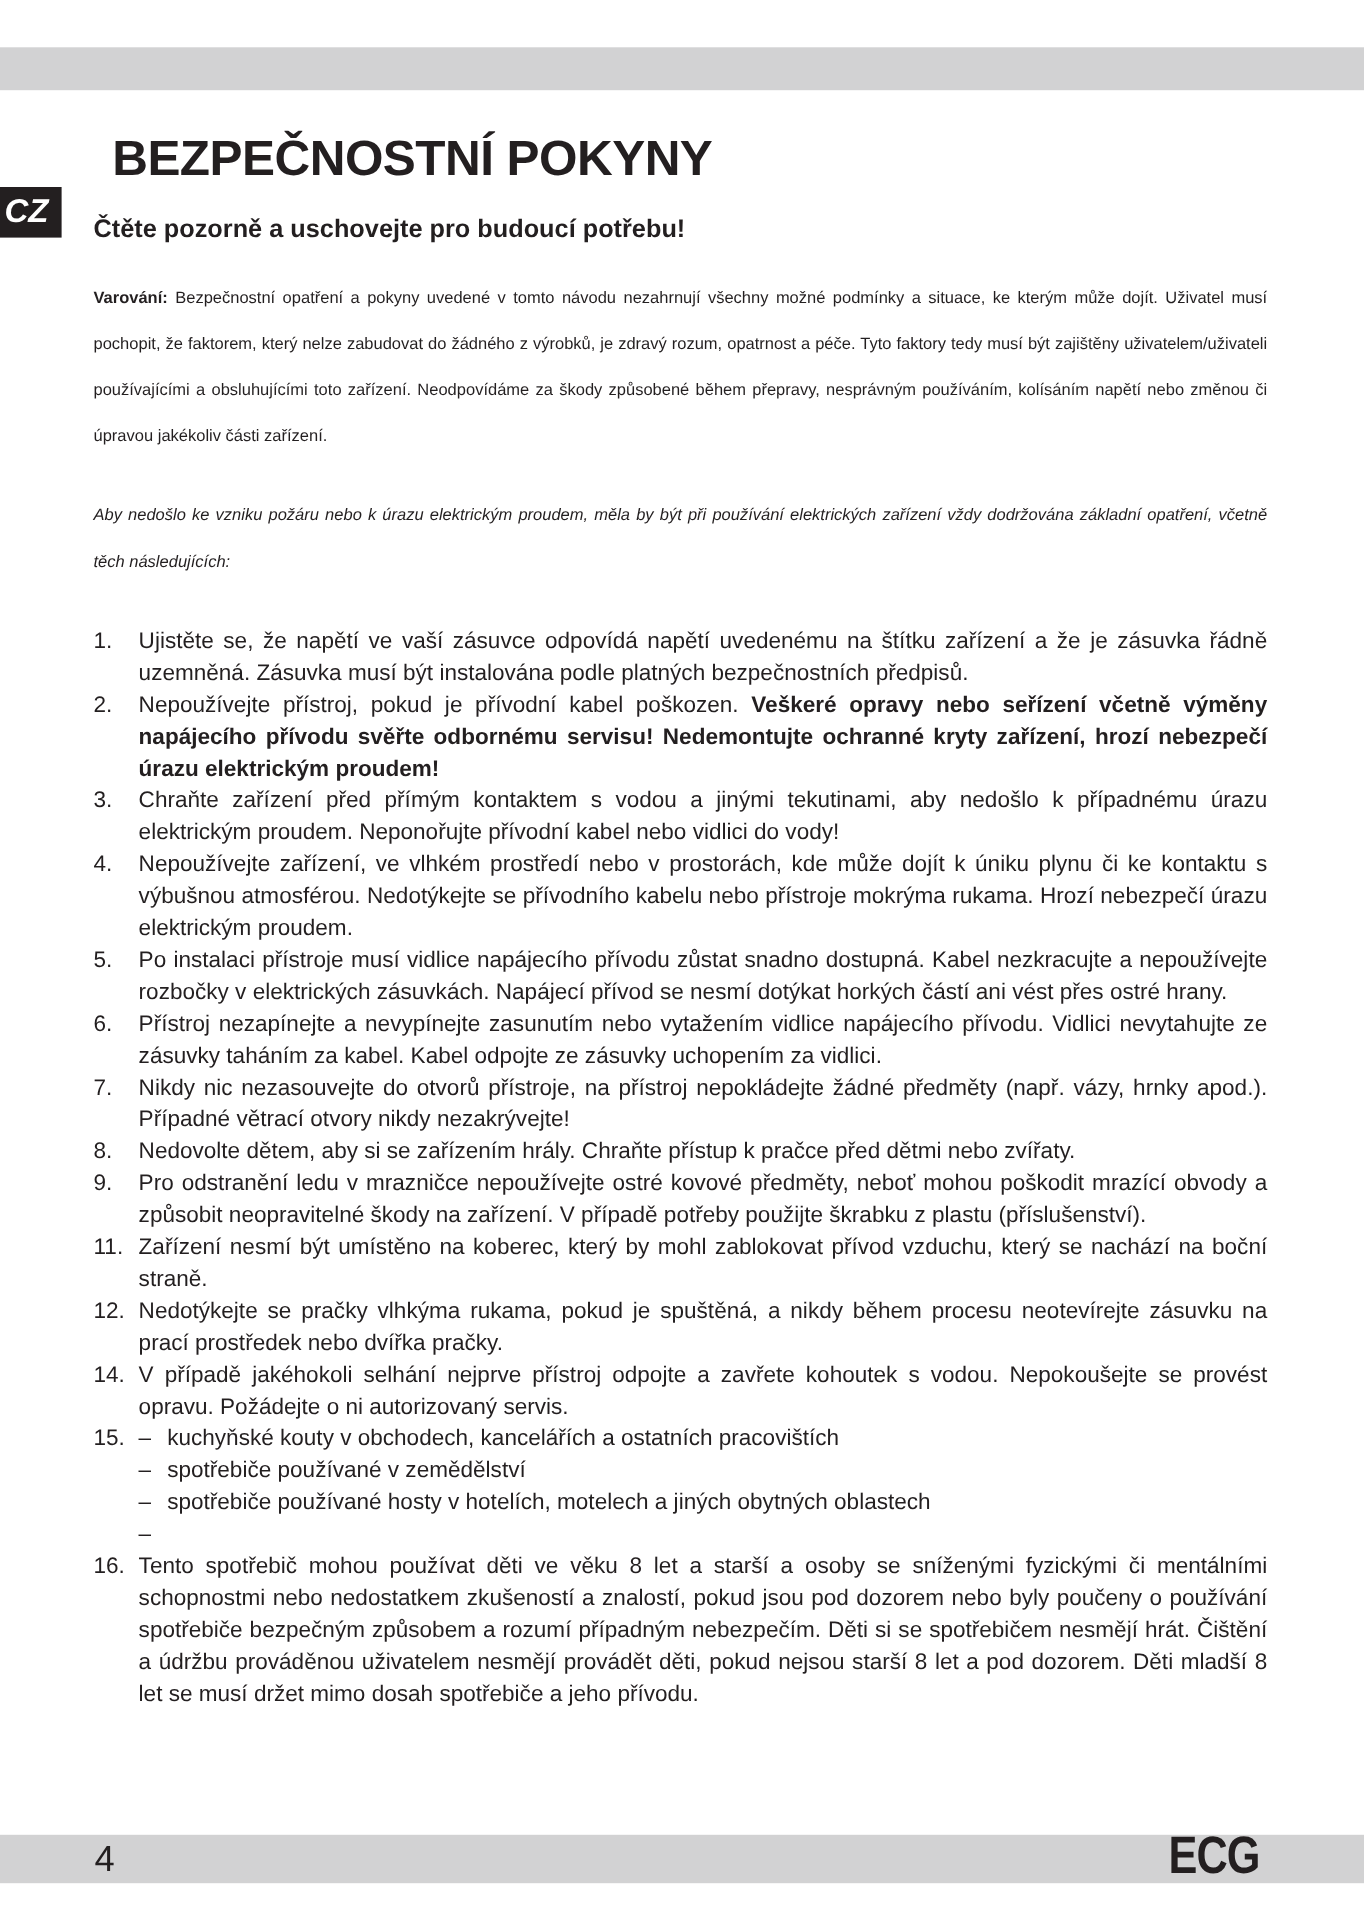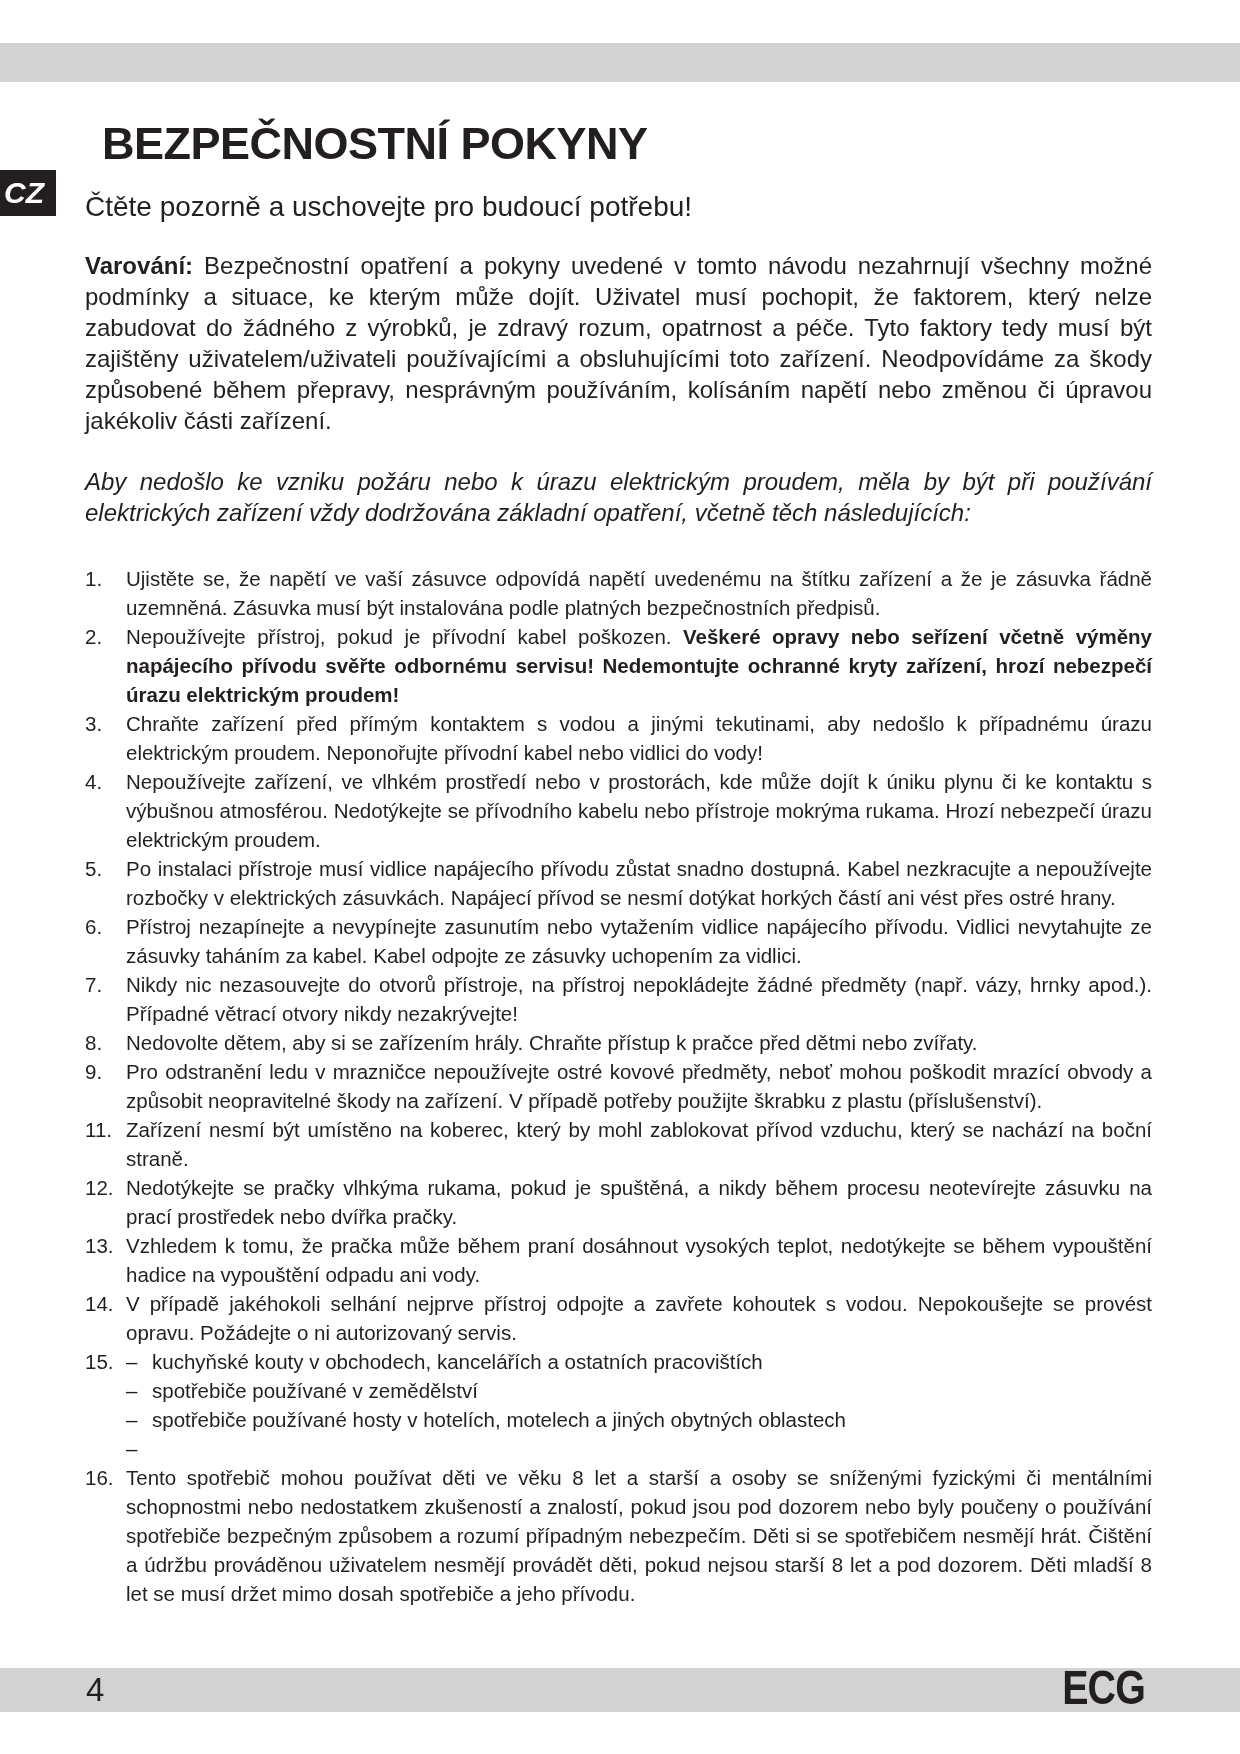--- a/index.html
+++ b/index.html
@@ -27,25 +27,25 @@
   .content{
     position:absolute;left:85px;top:96px;width:1067px;
   }
   .title{
     margin:17px;
     font-size:45px;font-weight:bold;line-height:62px;
     letter-spacing:-0.5px;
   }
   .subtitle{
     margin:4px 0 28px 0;
-    font-size:28px;font-weight:normal;line-height:30px;
+    font-size:23px;font-weight:bold;line-height:30px;
   }
   .para{
     margin:16px 0 30px 0;
-    font-size:24px;line-height:31px;
+    font-size:15px;line-height:42px;
     text-align:justify;
   }
   .para.intro{margin-bottom:36px;font-style:italic;}
   .para strong{font-weight:bold;}
   .list{margin:0;}
   .item{
     display:flex;
     font-size:20.5px;line-height:29px;
   }
   .item .num{flex:0 0 41px;}
@@ -137,24 +137,20 @@
   <div class="item">
     <span class="num">11.</span>
     <div class="body"><span>Zařízení nesmí být umístěno na koberec, který by mohl zablokovat přívod vzduchu, který se nachází na boční straně.</span></div>
   </div>
 
   <div class="item">
     <span class="num">12.</span>
     <div class="body"><span>Nedotýkejte se pračky vlhkýma rukama, pokud je spuštěná, a nikdy během procesu neotevírejte zásuvku na prací prostředek nebo dvířka pračky.</span></div>
   </div>
 
-  <div class="item">
-    <span class="num">13.</span>
-    <div class="body"><span>Vzhledem k tomu, že pračka může během praní dosáhnout vysokých teplot, nedotýkejte se během vypouštění hadice na vypouštění odpadu ani vody.</span></div>
-  </div>
 
   <div class="item">
     <span class="num">14.</span>
     <div class="body"><span>V případě jakéhokoli selhání nejprve přístroj odpojte a zavřete kohoutek s vodou. Nepokoušejte se provést opravu. Požádejte o ni autorizovaný servis.</span></div>
   </div>
 
   <div class="item">
     <span class="num">15.</span>
     <div class="body"><div class="sub">
               <span class="dash">–</span>

